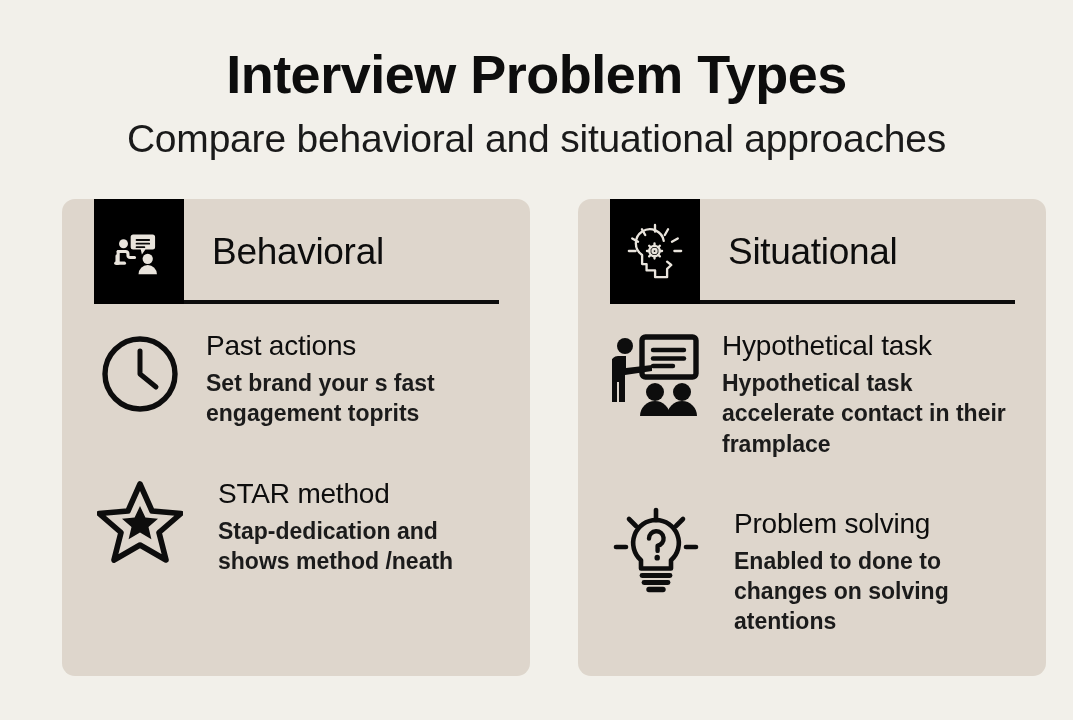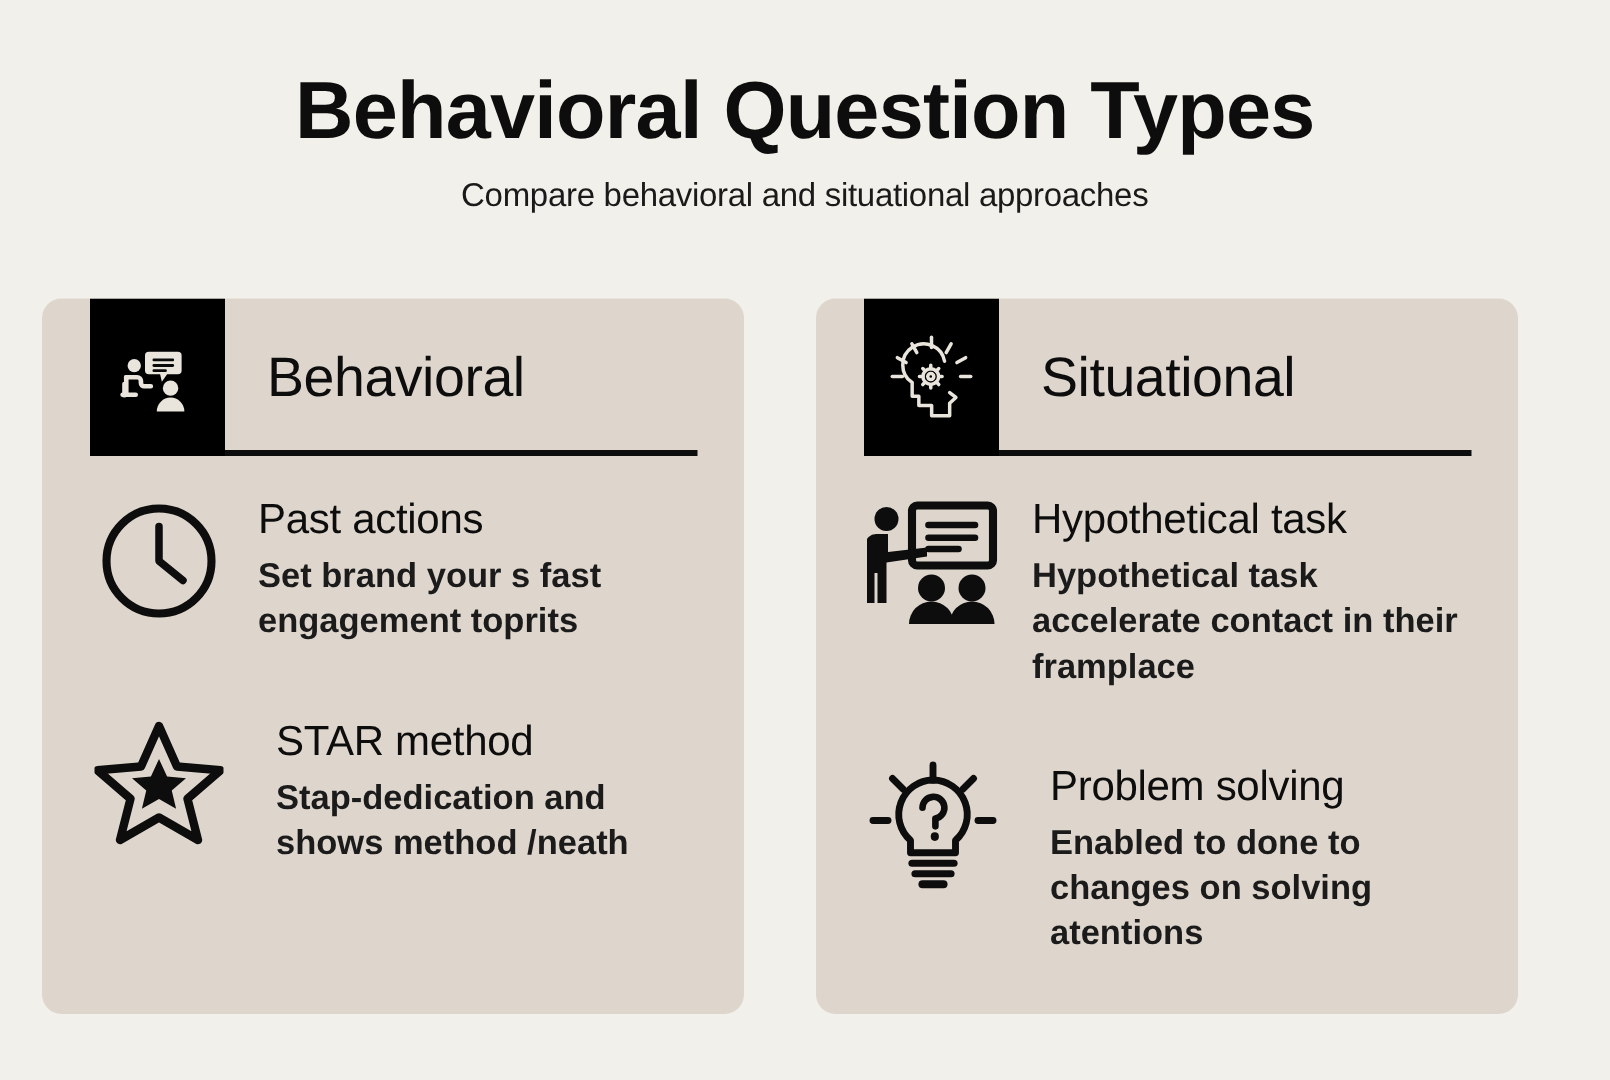--- a/index.html
+++ b/index.html
@@ -36,31 +36,31 @@
   .title {
     font-size: 54px;
     font-weight: 700;
     letter-spacing: -0.5px;
     line-height: 1.06;
     color: #0d0d0d;
   }
 
   .subtitle {
     margin-top: 14px;
-    font-size: 22px;
+    font-size: 39px;
     font-weight: 400;
     letter-spacing: -0.2px;
     color: #1a1a1a;
   }
 
   
   .cards {
     position: absolute;
     top: 199px;
-    left: 28px;
+    left: 62px;
     width: 984px;
     height: 477px;
     display: flex;
     gap: 48px;
   }
 
   .card {
     position: relative;
     width: 468px;
     height: 477px;
@@ -159,21 +159,21 @@
     color: #1b1b1b;
     max-width: 300px;
   }
 </style>
 </head>
 <body>
 
 <div class="page">
 
   <div class="header">
-    <div class="title">Behavioral Question Types</div>
+    <div class="title">Interview Problem Types</div>
     <div class="subtitle">Compare behavioral and situational approaches</div>
   </div>
 
   <div class="cards">
 
     <div class="card card-left">
 
       <div class="card-head">
         <div class="icon-block">
           <svg width="62" height="62" viewBox="0 0 64 64" fill="none">

